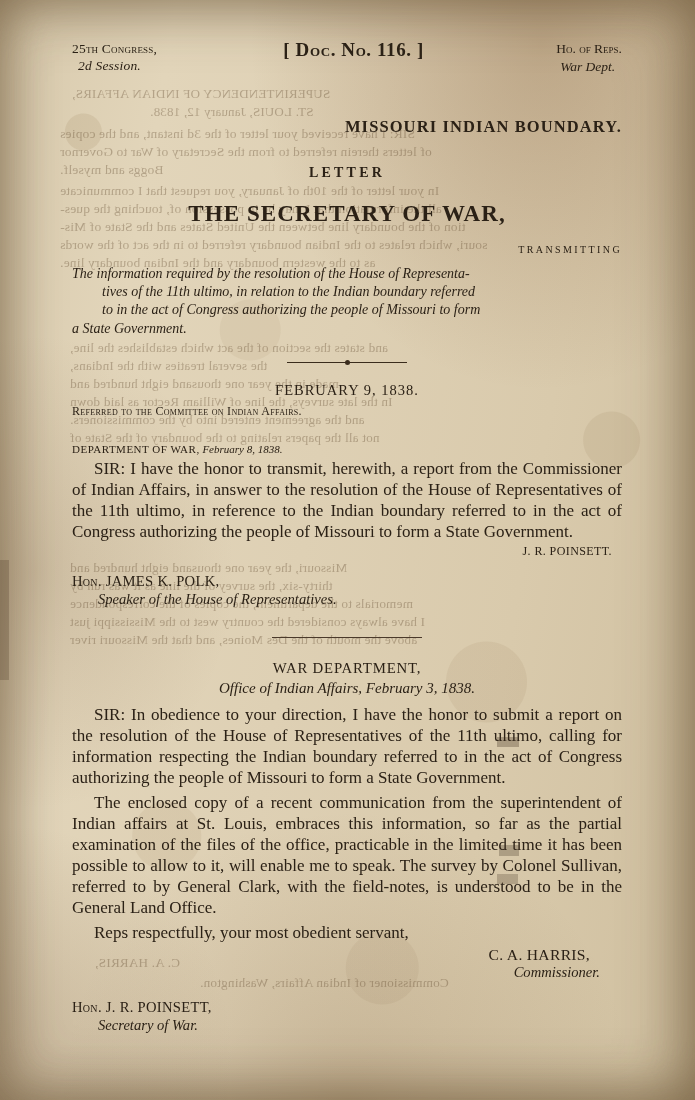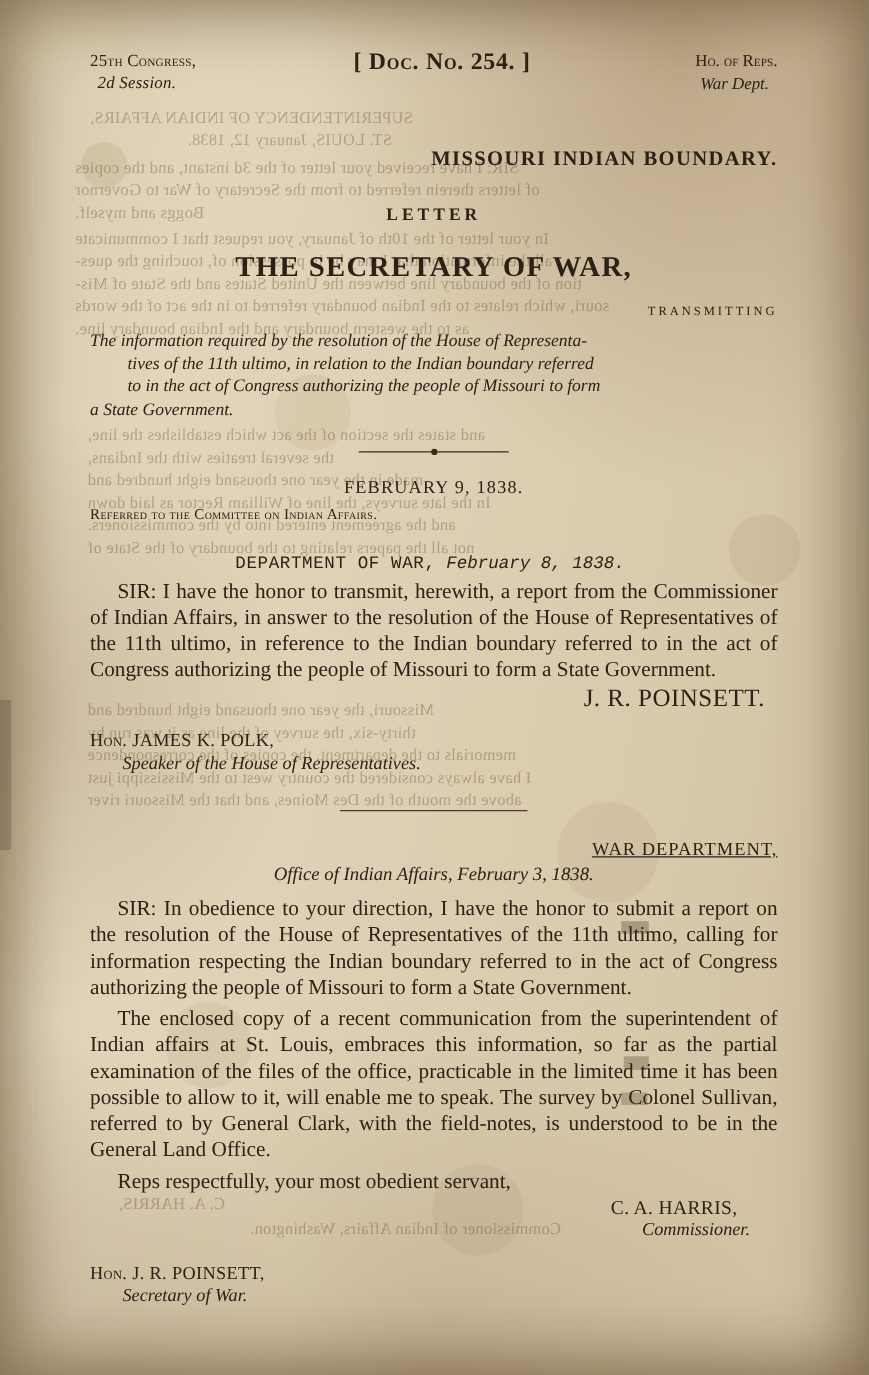--- a/index.html
+++ b/index.html
@@ -173,41 +173,40 @@
     letter-spacing: 1px;
   }
   .referred {
     font-size: 12px;
     margin-top: 5px;
     font-variant: small-caps;
     letter-spacing: .3px;
   }
 
   .dept-line {
-    text-align: center;
-    font-size: 14px;
+    text-align: left;
+    font-size: 11px;
     margin-top: 24px;
     padding-right: 6px;
-    font-family: Liberation Mono, monospace;
   }
   .dept-line .sc { letter-spacing: .5px; }
   .dept-line .it { font-style: italic; }
 
   p.body {
     font-size: 17px;
     line-height: 1.235;
     margin: 4px 0 0 0;
     text-align: justify;
     text-justify: inter-word;
     hyphens: none;
   }
   p.body.indent { text-indent: 22px; }
   .sig {
     text-align: right;
-    font-size: 20px;
+    font-size: 12px;
     letter-spacing: .4px;
     margin-top: 1px;
     padding-right: 10px;
   }
   .sig-small {
     text-align: right;
     font-size: 15.6px;
     letter-spacing: .3px;
     padding-right: 32px;
     margin-top: 2px;
@@ -223,26 +222,25 @@
     margin-top: 14px;
     font-size: 14.6px;
   }
   .addr .name { font-variant: small-caps; letter-spacing: .3px; }
   .addr .role { font-style: italic; padding-left: 26px; display: block; margin-top: 1px; }
 
   .rule2-wrap { text-align: center; margin: 16px 0 18px; }
   .rule2 { display:inline-block; width: 150px; height: 1px; background:#4a392a; }
 
   .war-dept {
-    text-align: right;
+    text-align: center;
     font-size: 14.8px;
     font-variant: small-caps;
     letter-spacing: .8px;
     margin-top: 16px;
-    text-decoration: underline;
   }
   .office-line {
     text-align: center;
     font-style: italic;
     font-size: 15px;
     margin-top: 3px;
   }
 
   
   .blot {
@@ -281,21 +279,21 @@
   <div class="bleed" style="left:95px; top:955px; font-size:13.2px;">C. A. HARRIS,</div>
   <div class="bleed" style="left:200px; top:975px; font-size:13.2px;">Commissioner of Indian Affairs, Washington.</div>
 
   <div class="content">
 
     <div class="hdr">
       <div class="hdr-left">
         <div class="l1">25th Congress,</div>
         <div class="l2">2d Session.</div>
       </div>
-      <div class="hdr-mid">[ Doc. No. 254. ]</div>
+      <div class="hdr-mid">[ Doc. No. 116. ]</div>
       <div class="hdr-right">
         <div class="r1">Ho. of Reps.</div>
         <div class="r2">War Dept.</div>
       </div>
     </div>
 
     <div class="title">MISSOURI INDIAN BOUNDARY.</div>
     <div class="letter">LETTER</div>
     <div class="secwar">THE SECRETARY OF WAR,</div>
     <div class="transmitting">TRANSMITTING</div>

